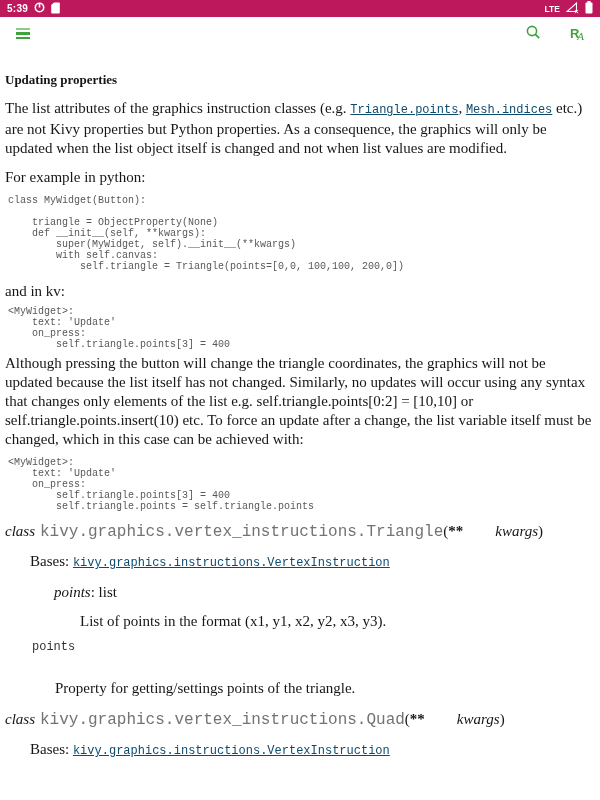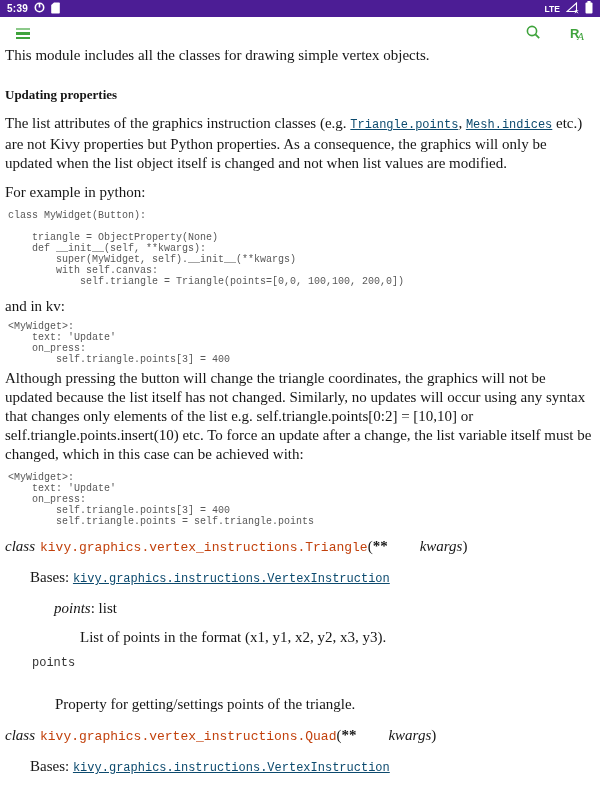--- a/index.html
+++ b/index.html
@@ -1,21 +1,21 @@
 <!DOCTYPE html>
 <html><head>
 <meta charset="utf-8">
 <style>
   * { margin:0; padding:0; box-sizing:border-box; }
   html,body { width:600px; height:800px; background:#fff; }
   .screen { position:relative; width:600px; height:800px; overflow:hidden; background:#fff;
             font-family:"Liberation Serif", serif; }
 
   
-  .status-bar { position:absolute; top:0; left:0; width:600px; height:17px; background:#4c1d95;
+  .status-bar { position:absolute; top:0; left:0; width:600px; height:17px; background:#be185d;
                 display:flex; justify-content:space-between; align-items:center; padding:0 7px;
                 font-family:"Liberation Sans", sans-serif; color:#fff; font-size:10px; }
   .sb-left, .sb-right { display:flex; align-items:center; gap:6px; }
   .sb-time { font-weight:bold; letter-spacing:.3px; }
   .sb-net { font-size:8.5px; font-weight:bold; }
   .sb-icon { display:inline-block; }
 
   
   .toolbar { position:absolute; top:17px; left:0; width:600px; height:33px; background:#fff;
              display:flex; justify-content:space-between; align-items:center;
@@ -37,21 +37,21 @@
   .para { margin-top:8px; }
   .para2 { margin-top:4px; }
   .example-label { margin-top:10px; }
   .code { font-family:"Liberation Mono", monospace; font-size:10px; line-height:11px;
           color:#585858; white-space:pre; margin:8px 0 0 3px; }
   .code.kv { margin-top:5px; }
   a.mono-link, .mono-link { font-family:"Liberation Mono", monospace; font-size:12px;
           color:#0c4a6e; text-decoration:underline; cursor:pointer; }
   .sig { margin:9px 0 0 0; line-height:20px; }
   .sig .kw { font-style:italic; margin-right:5px; }
-  .sig .path { font-family:"Liberation Mono", monospace; font-size:13px; color:#c2410c; }
+  .sig .path { font-family:"Liberation Mono", monospace; font-size:16px; color:#737373; }
   .sig .stars { font-weight:bold; }
   .sig .arg { font-style:italic;padding-left:32px; }
   .dl-line { margin-top:10px; }
   .ind1 { margin-left:25px; }
   .ind2 { margin-left:49px; }
   .ind3 { margin-left:75px; }
   .prop-name { font-family:"Liberation Mono", monospace; font-size:12px; color:#333; margin-left:27px; margin-top:8px; line-height:16px; }
   .prop-desc { margin-left:50px; margin-top:24px; }
   .param-italic { font-style:italic; }
   .sig2 { margin-top:11px; }
@@ -114,21 +114,20 @@
         <span class="ra-icon">
           <span class="ra-r">R</span>
           <span class="ra-a">A</span>
         </span>
       </button>
     </div>
   </div>
 
   <div class="content">
 
-    <p class="intro">This module includes all the classes for drawing simple vertex objects.</p>
 
     <h2 class="section">Updating properties</h2>
 
     <p class="para"><span>The list attributes of the graphics instruction classes (e.g. </span><a class="mono-link">Triangle.points</a><span>, </span><a class="mono-link">Mesh.indices</a><span> etc.) are not Kivy properties but Python properties. As a consequence, the graphics will only be updated when the list object itself is changed and not when list values are modified.</span></p>
 
     <p class="example-label">For example in python:</p>
 
     <pre class="code">class MyWidget(Button):
 
     triangle = ObjectProperty(None)

